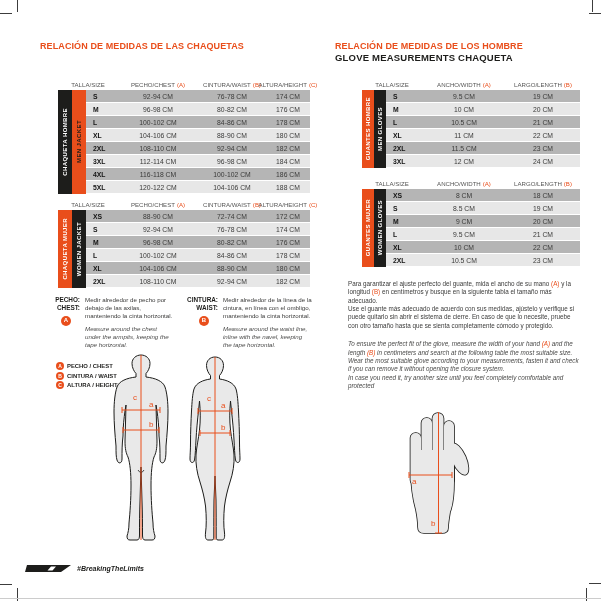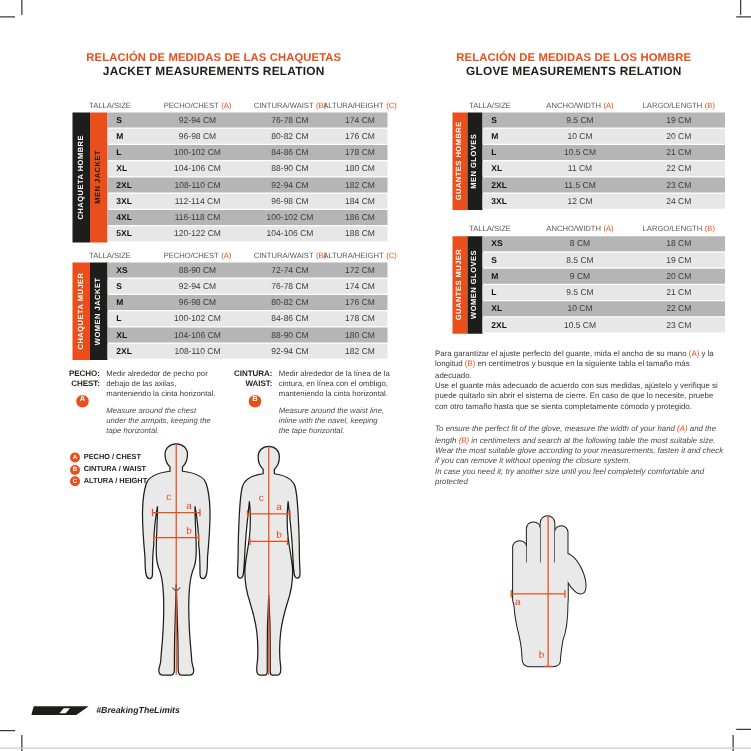--- a/index.html
+++ b/index.html
@@ -2,21 +2,21 @@
 <html><head>
 <meta charset="utf-8">
 <style>
   html,body{margin:0;padding:0;background:#fff;}
   .page{position:relative;width:601px;height:601px;background:#ffffff;overflow:hidden;
         font-family:"Liberation Sans",sans-serif;color:#1d1d1b;}
   .mark{position:absolute;background:#3c3c3c;}
   .bottom-edge{position:absolute;left:0;top:598px;width:601px;height:1px;background:#cccccc;}
 
   
-  .title-block{position:absolute;text-align:center;line-height:1.2;}
+  .title-block{position:absolute;line-height:1.2;}
   .title-es{font-size:9px;font-weight:bold;color:#e94e1b;letter-spacing:.1px;}
   .title-en{font-size:9.5px;font-weight:bold;color:#1d1d1b;letter-spacing:.2px;}
 
   
   .table-block{position:absolute;}
   .thead{display:flex;height:11px;align-items:flex-end;padding-bottom:2px;}
   .hcell{display:flex;justify-content:center;gap:2px;font-size:6.1px;color:#575756;white-space:nowrap;}
   .hcell .accent{color:#e94e1b;}
   .hcell:first-child{width:60px;}
   .jacket .hcell:nth-child(2){width:80px;}
@@ -88,21 +88,20 @@
   <div class="mark" style="left:592px;top:0;width:1px;height:12px;"></div>
   <div class="mark" style="left:589px;top:13px;width:12px;height:1px;"></div>
   <div class="mark" style="left:0;top:584px;width:12px;height:1px;"></div>
   <div class="mark" style="left:17px;top:588px;width:1px;height:13px;"></div>
   <div class="mark" style="left:589px;top:583px;width:12px;height:1px;"></div>
   <div class="mark" style="left:586px;top:588px;width:1px;height:13px;"></div>
   <div class="bottom-edge"></div>
 
   <div class="title-block" style="left:40px;top:41px;width:262px;">
     <div class="title-es">RELACIÓN DE MEDIDAS DE LAS CHAQUETAS</div>
-    <div class="title-en">JACKET MEASUREMENTS RELATION</div>
   </div>
 
   <div class="table-block jacket" style="left:58px;top:77px;width:252px;">
     <div class="thead">
         <div class="hcell">
           <span>TALLA/SIZE</span>
         </div>
         <div class="hcell">
           <span>PECHO/CHEST</span>
           <span class="accent">(A)</span>
@@ -344,21 +343,21 @@
     </g>
     <g fill="#e94e1b" font-size="8" font-family="Liberation Sans, sans-serif">
       <text x="26" y="47">c</text>
       <text x="40" y="54">a</text>
       <text x="40" y="76">b</text>
     </g>
   </svg>
 
   <div class="title-block" style="left:335px;top:41px;width:248px;">
     <div class="title-es">RELACIÓN DE MEDIDAS DE LOS HOMBRE</div>
-    <div class="title-en">GLOVE MEASUREMENTS RELATION</div>
+    <div class="title-en">GLOVE MEASUREMENTS CHAQUETA</div>
   </div>
 
   <div class="table-block glove" style="left:362px;top:77px;width:218px;">
     <div class="thead">
         <div class="hcell">
           <span>TALLA/SIZE</span>
         </div>
         <div class="hcell">
           <span>ANCHO/WIDTH</span>
           <span class="accent">(A)</span>

